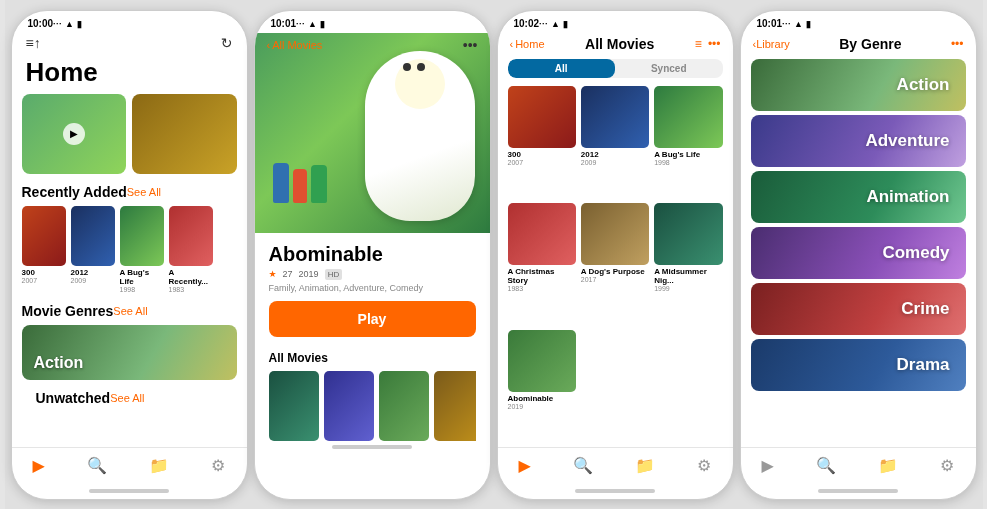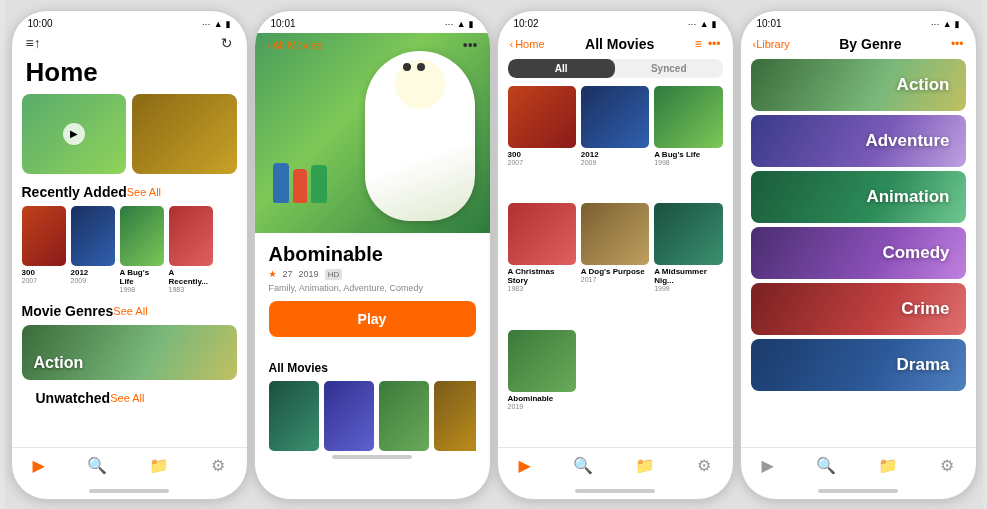--- a/index.html
+++ b/index.html
@@ -29,25 +29,25 @@
       overflow: hidden;
       position: relative;
       border: 1px solid #ccc;
       box-shadow: 0 2px 12px rgba(0,0,0,0.18);
       display: flex;
       flex-direction: column;
     }
     
     .status-bar {
       display: flex;
-      justify-content: space-between;
+      justify-content: flex-start;
       align-items: center;
       padding: 6px 16px 2px;
       font-size: 10px;
-      font-weight: 400;
+      font-weight: 700;
       height: 22px;
       flex-shrink: 0;
     }
     .status-icons { display: flex; gap: 3px; align-items: center; }
     .status-icons span { font-size: 9px; }
 
     
     .screen1 .top-nav {
       display: flex;
       justify-content: space-between;
@@ -174,21 +174,20 @@
     .genres { font-size: 9px; color: #888; margin-bottom: 8px; }
     .play-button {
       background: #f60;
       color: #fff;
       border: none;
       border-radius: 8px;
       padding: 10px;
       width: 100%;
       font-size: 14px;
       font-weight: 600;
-      margin-bottom: 10px;
     }
     .description-section { padding: 0 14px; font-size: 10px; flex-shrink: 0; }
     .description-section h3 { font-size: 13px; font-weight: 700; margin-bottom: 4px; }
     .description-section p { color: #444; line-height: 1.4; font-size: 9.5px; }
     .all-movies-section { padding: 8px 14px 0; flex-shrink: 0; }
     .all-movies-section h3 { font-size: 12px; font-weight: 700; margin-bottom: 6px; }
     .movie-scroll { display: flex; gap: 5px; overflow: hidden; }
     .movie-scroll .sm-thumb {
       width: 50px;
       height: 70px;
@@ -217,21 +216,21 @@
     }
     .filter-tab {
       flex: 1;
       text-align: center;
       padding: 4px;
       font-size: 10px;
       font-weight: 600;
       color: #888;
       border-radius: 8px;
     }
-    .filter-tab.active { background: #404040; color: #fff; text-align: center; }
+    .filter-tab.active { background: #0369a1; color: #fff; text-align: center; }
     .movie-grid {
       display: grid;
       grid-template-columns: repeat(3, 1fr);
       gap: 5px;
       padding: 4px 10px;
       overflow: hidden;
       flex: 1;
     }
     .grid-item {
       display: flex;

